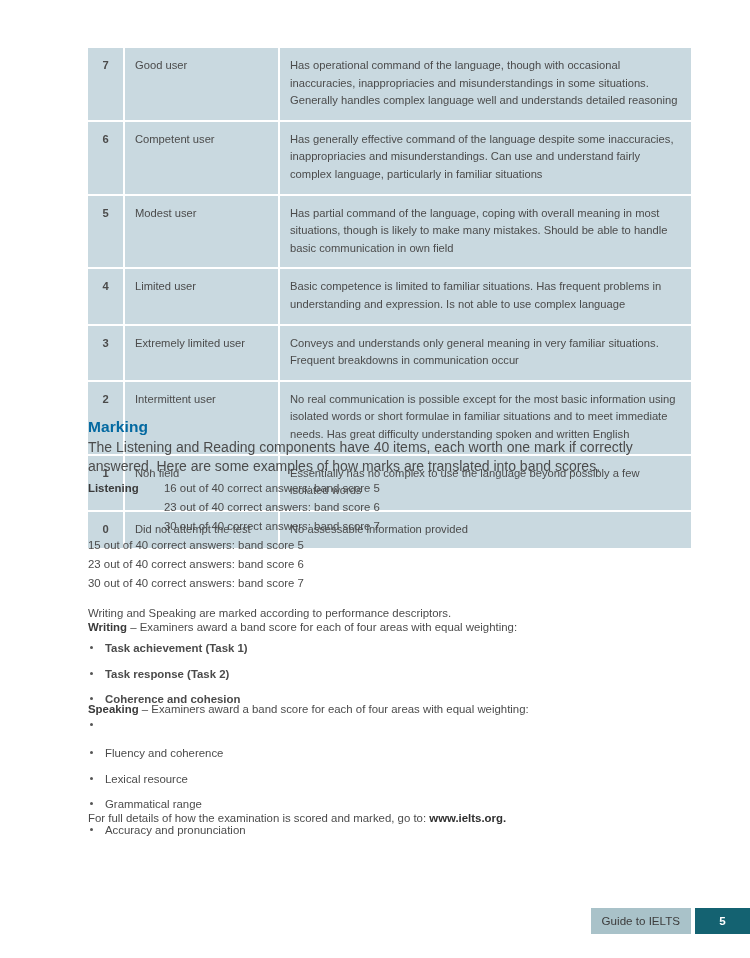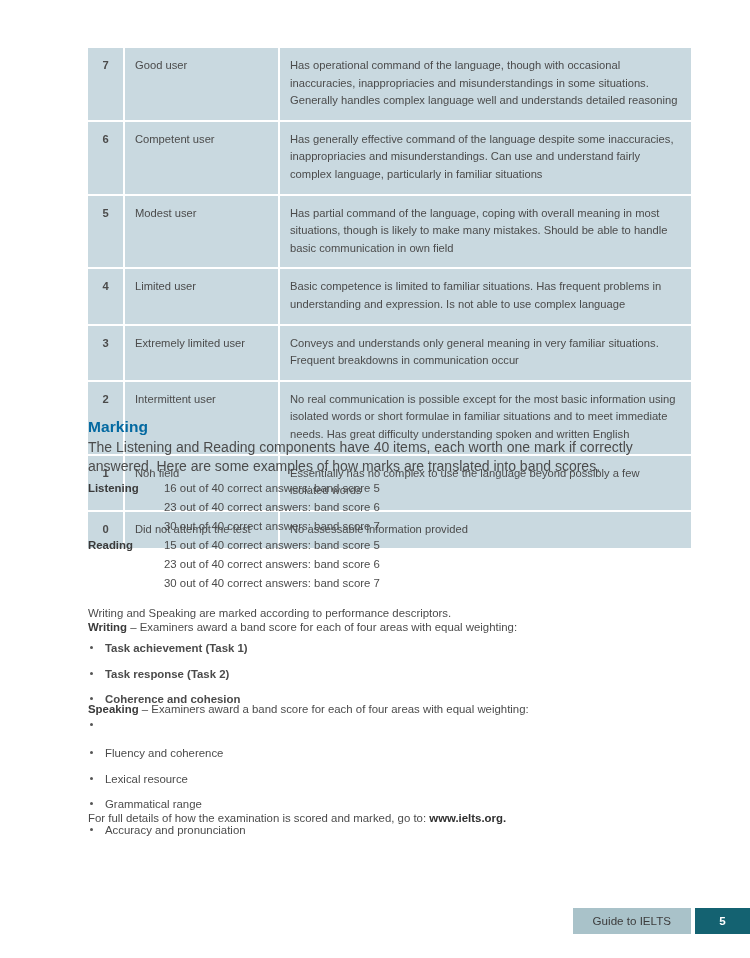--- a/index.html
+++ b/index.html
@@ -170,21 +170,21 @@
   }
   .footer-guide {
     position: absolute;
     right: 59px;
     top: 0;
     height: 26px;
     line-height: 26px;
     background: #a9c2c9;
     color: #3c3c3c;
     font-size: 11.6px;
-    padding: 0 20px;
+    padding: 0 11px;
     white-space: nowrap;
   }
   .footer-page {
     position: absolute;
     right: 0px;
     top: 0;
     width: 55px;
     height: 26px;
     line-height: 26px;
     background: #146271;
@@ -251,21 +251,20 @@
   <div class="score-group" id="listening-group">
     <div class="skill-label">Listening</div>
     <div class="score-lines">
       <div class="score-line">16 out of 40 correct answers: band score 5</div>
       <div class="score-line">23 out of 40 correct answers: band score 6</div>
       <div class="score-line">30 out of 40 correct answers: band score 7</div>
     </div>
   </div>
 
   <div class="score-group" id="reading-group">
-    <div class="skill-label">Reading</div>
     <div class="score-lines">
       <div class="score-line">15 out of 40 correct answers: band score 5</div>
       <div class="score-line">23 out of 40 correct answers: band score 6</div>
       <div class="score-line">30 out of 40 correct answers: band score 7</div>
     </div>
   </div>
 
   <div class="body-para" id="perf-desc-para">Writing and Speaking are marked according to performance descriptors.</div>
 
   <div class="body-para" id="writing-lead">

